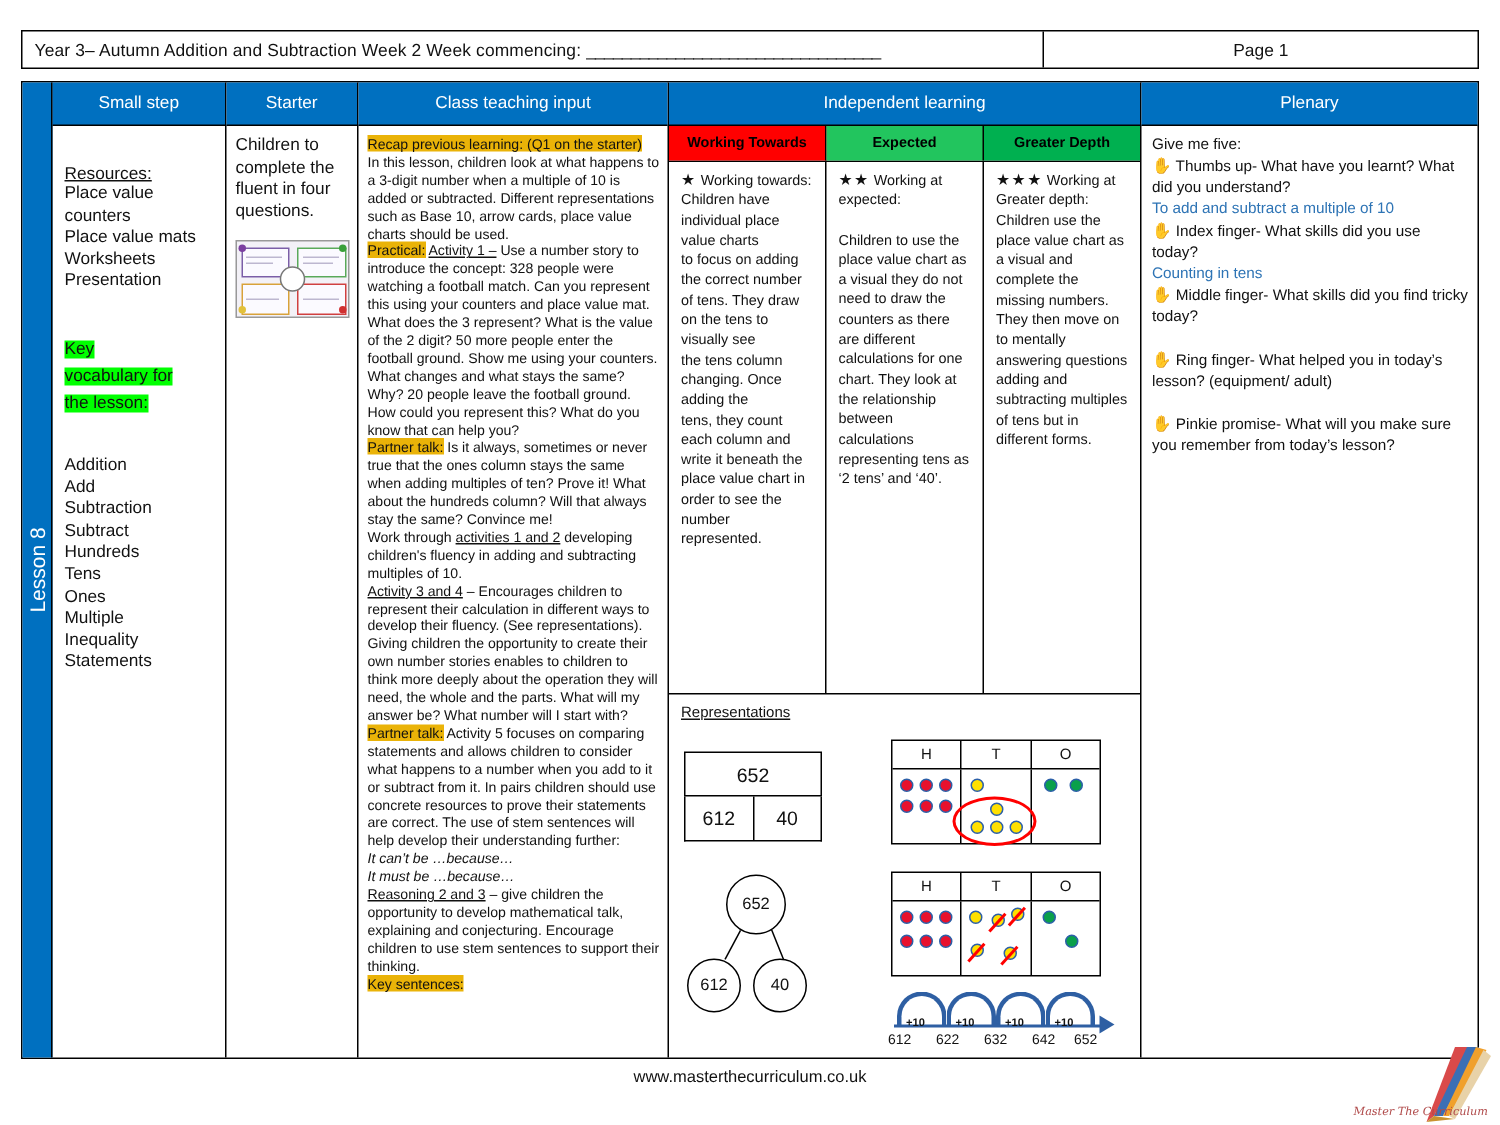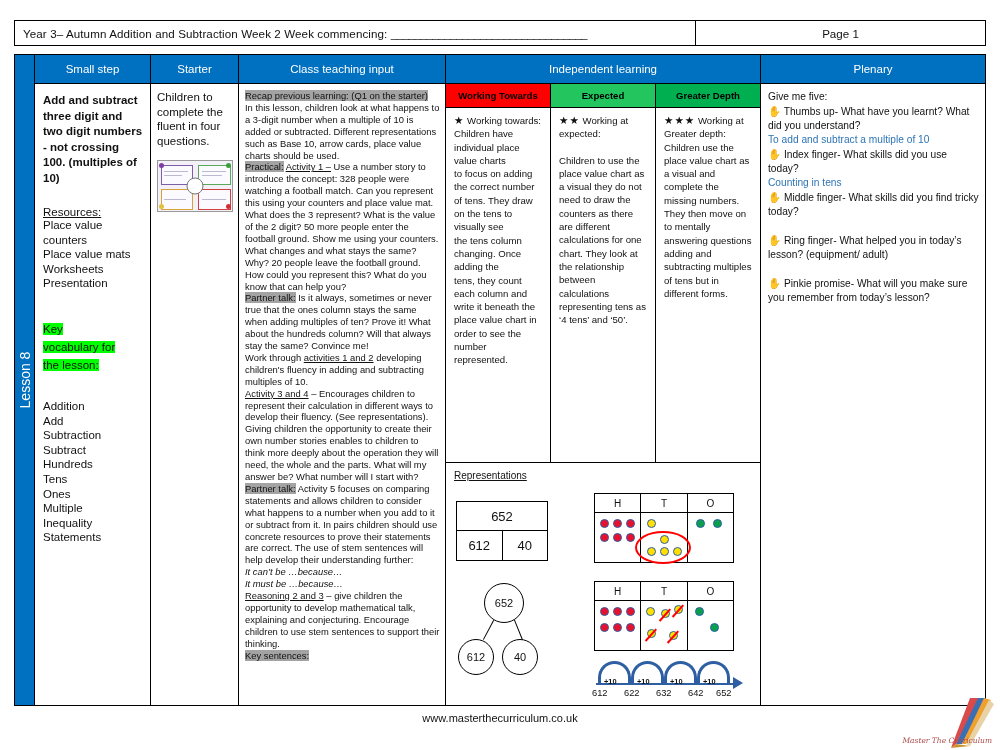--- a/index.html
+++ b/index.html
@@ -116,21 +116,21 @@
     position: absolute; left: 50%; top: 50%;
     transform: translate(-50%,-50%);
     width: 17px; height: 17px; border-radius: 50%;
     border: 1.5px solid #777; background: #fff;
   }
   .st-line { position:absolute; background:#bdb7d0; height:1px; }
 
   
   .teach { font-size: 9.4px; line-height: 11.9px; }
   .teach p { margin: 0; }
-  .hl { background: #a3a3a3; }
+  .hl { background: #eab308; }
   .u { text-decoration: underline; }
   .it { font-style: italic; }
 
   
   .indep-head {
     background: #0070C0; color: #fff; font-size: 11.5px;
     height: 29px; flex: 0 0 29px;
     display: flex; align-items: center; justify-content: center;
     border-bottom: 1.4px solid #000;
   }
@@ -266,21 +266,20 @@
 
   <div class="grid">
 
     <div class="lesson-spine">
       <span>Lesson 8</span>
     </div>
 
     <div class="col col-small">
       <div class="colhead">Small step</div>
       <div class="colbody">
-        <div class="smallstep-title">Add and subtract three digit and two digit numbers  - not crossing 100. (multiples of 10)</div>
         <div class="resources-label">Resources:</div>
         <div class="resources-list" style="white-space:pre-line">Place value counters
 Place value mats
 Worksheets
 Presentation</div>
         <div class="kv-wrap">
           <span class="kv-label">Key vocabulary for the lesson:</span>
         </div>
         <div class="kv-list" style="white-space:pre-line">Addition
 Add
@@ -350,21 +349,21 @@
         <div class="tier">
           <div class="tier-head"><span class="stars">★</span><span> Working towards:</span></div>
           <div style="white-space:pre-line">Children have individual place value charts
 to focus on adding the correct number of tens. They draw on the tens to visually see
 the tens column changing. Once adding the
 tens, they count each column and write it beneath the place value chart in order to see the number represented.</div>
         </div>
         <div class="tier">
           <div class="tier-head"><span class="stars">★★</span><span> Working at expected:</span></div>
           <div style="height:13px"></div>
-          <div style="white-space:pre-line">Children to use the place value chart as a visual they do not need to draw the counters as there are different calculations for one chart. They look at the relationship between calculations representing tens as ‘4 tens’ and ‘50’.</div>
+          <div style="white-space:pre-line">Children to use the place value chart as a visual they do not need to draw the counters as there are different calculations for one chart. They look at the relationship between calculations representing tens as ‘2 tens’ and ‘40’.</div>
         </div>
         <div class="tier">
           <div class="tier-head"><span class="stars">★★★</span><span> Working at Greater depth:</span></div>
           <div style="white-space:pre-line">Children use the place value chart as a visual and complete the missing numbers. They then move on to mentally answering questions adding and subtracting multiples of tens but in different forms.</div>
         </div>
       </div>
 
       <div class="reps">
         <div class="reps-title">Representations</div>
 

